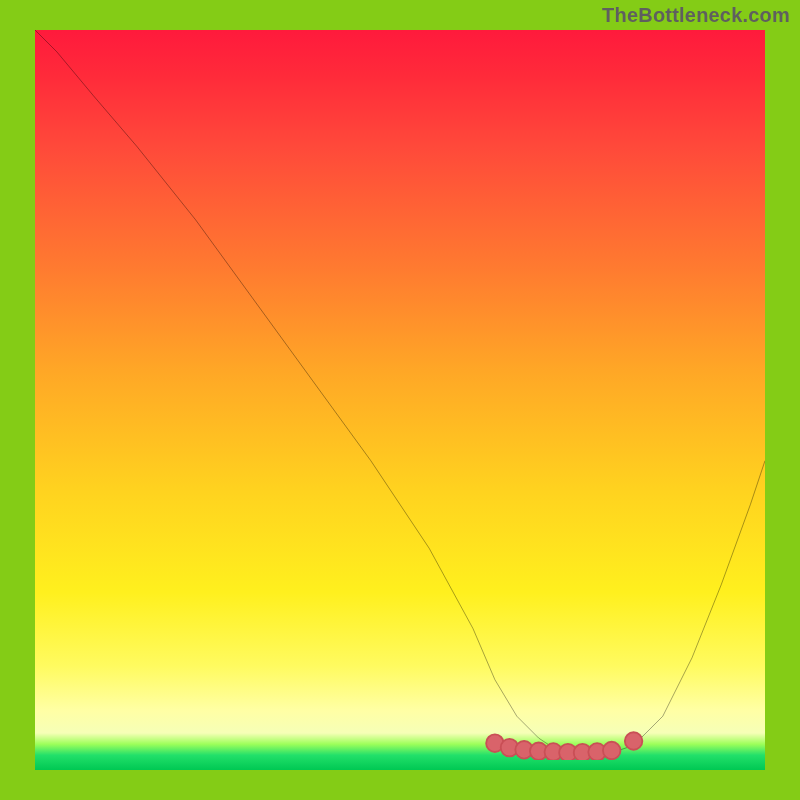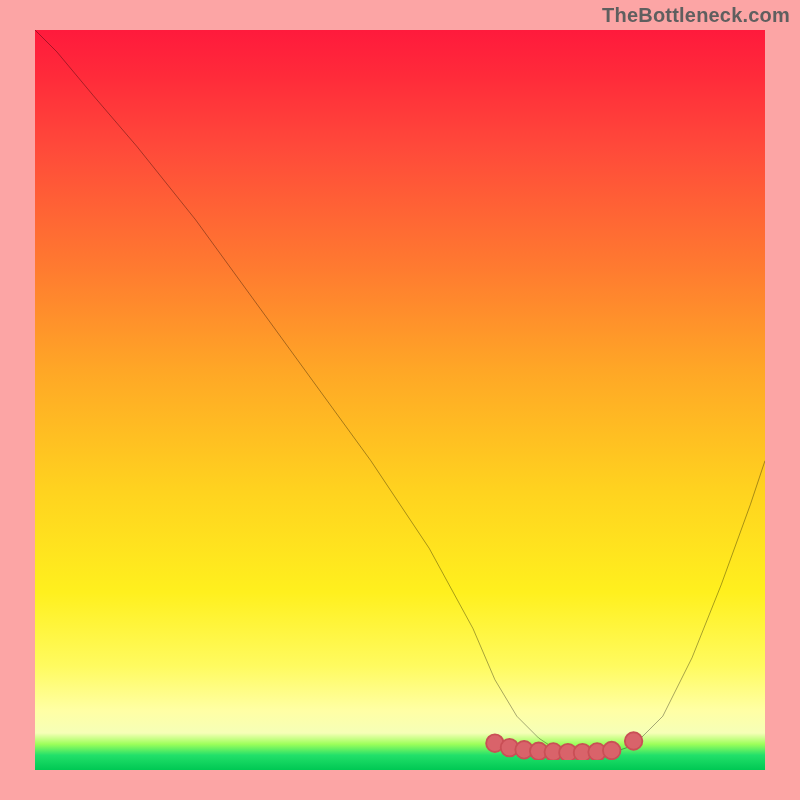--- a/index.html
+++ b/index.html
@@ -8,21 +8,21 @@
     width: 800px;
     height: 800px;
     background: #000;
     overflow: hidden;
     font-family: Arial, Helvetica, sans-serif;
   }
   .frame {
     position: relative;
     width: 800px;
     height: 800px;
-    background: #fca5a5;
+    background: #84cc16;
   }
   .watermark {
     position: absolute;
     top: 4px;
     right: 10px;
     color: #5f5f5f;
     font-size: 20px;
     font-weight: 600;
     letter-spacing: 0.2px;
     z-index: 10;

